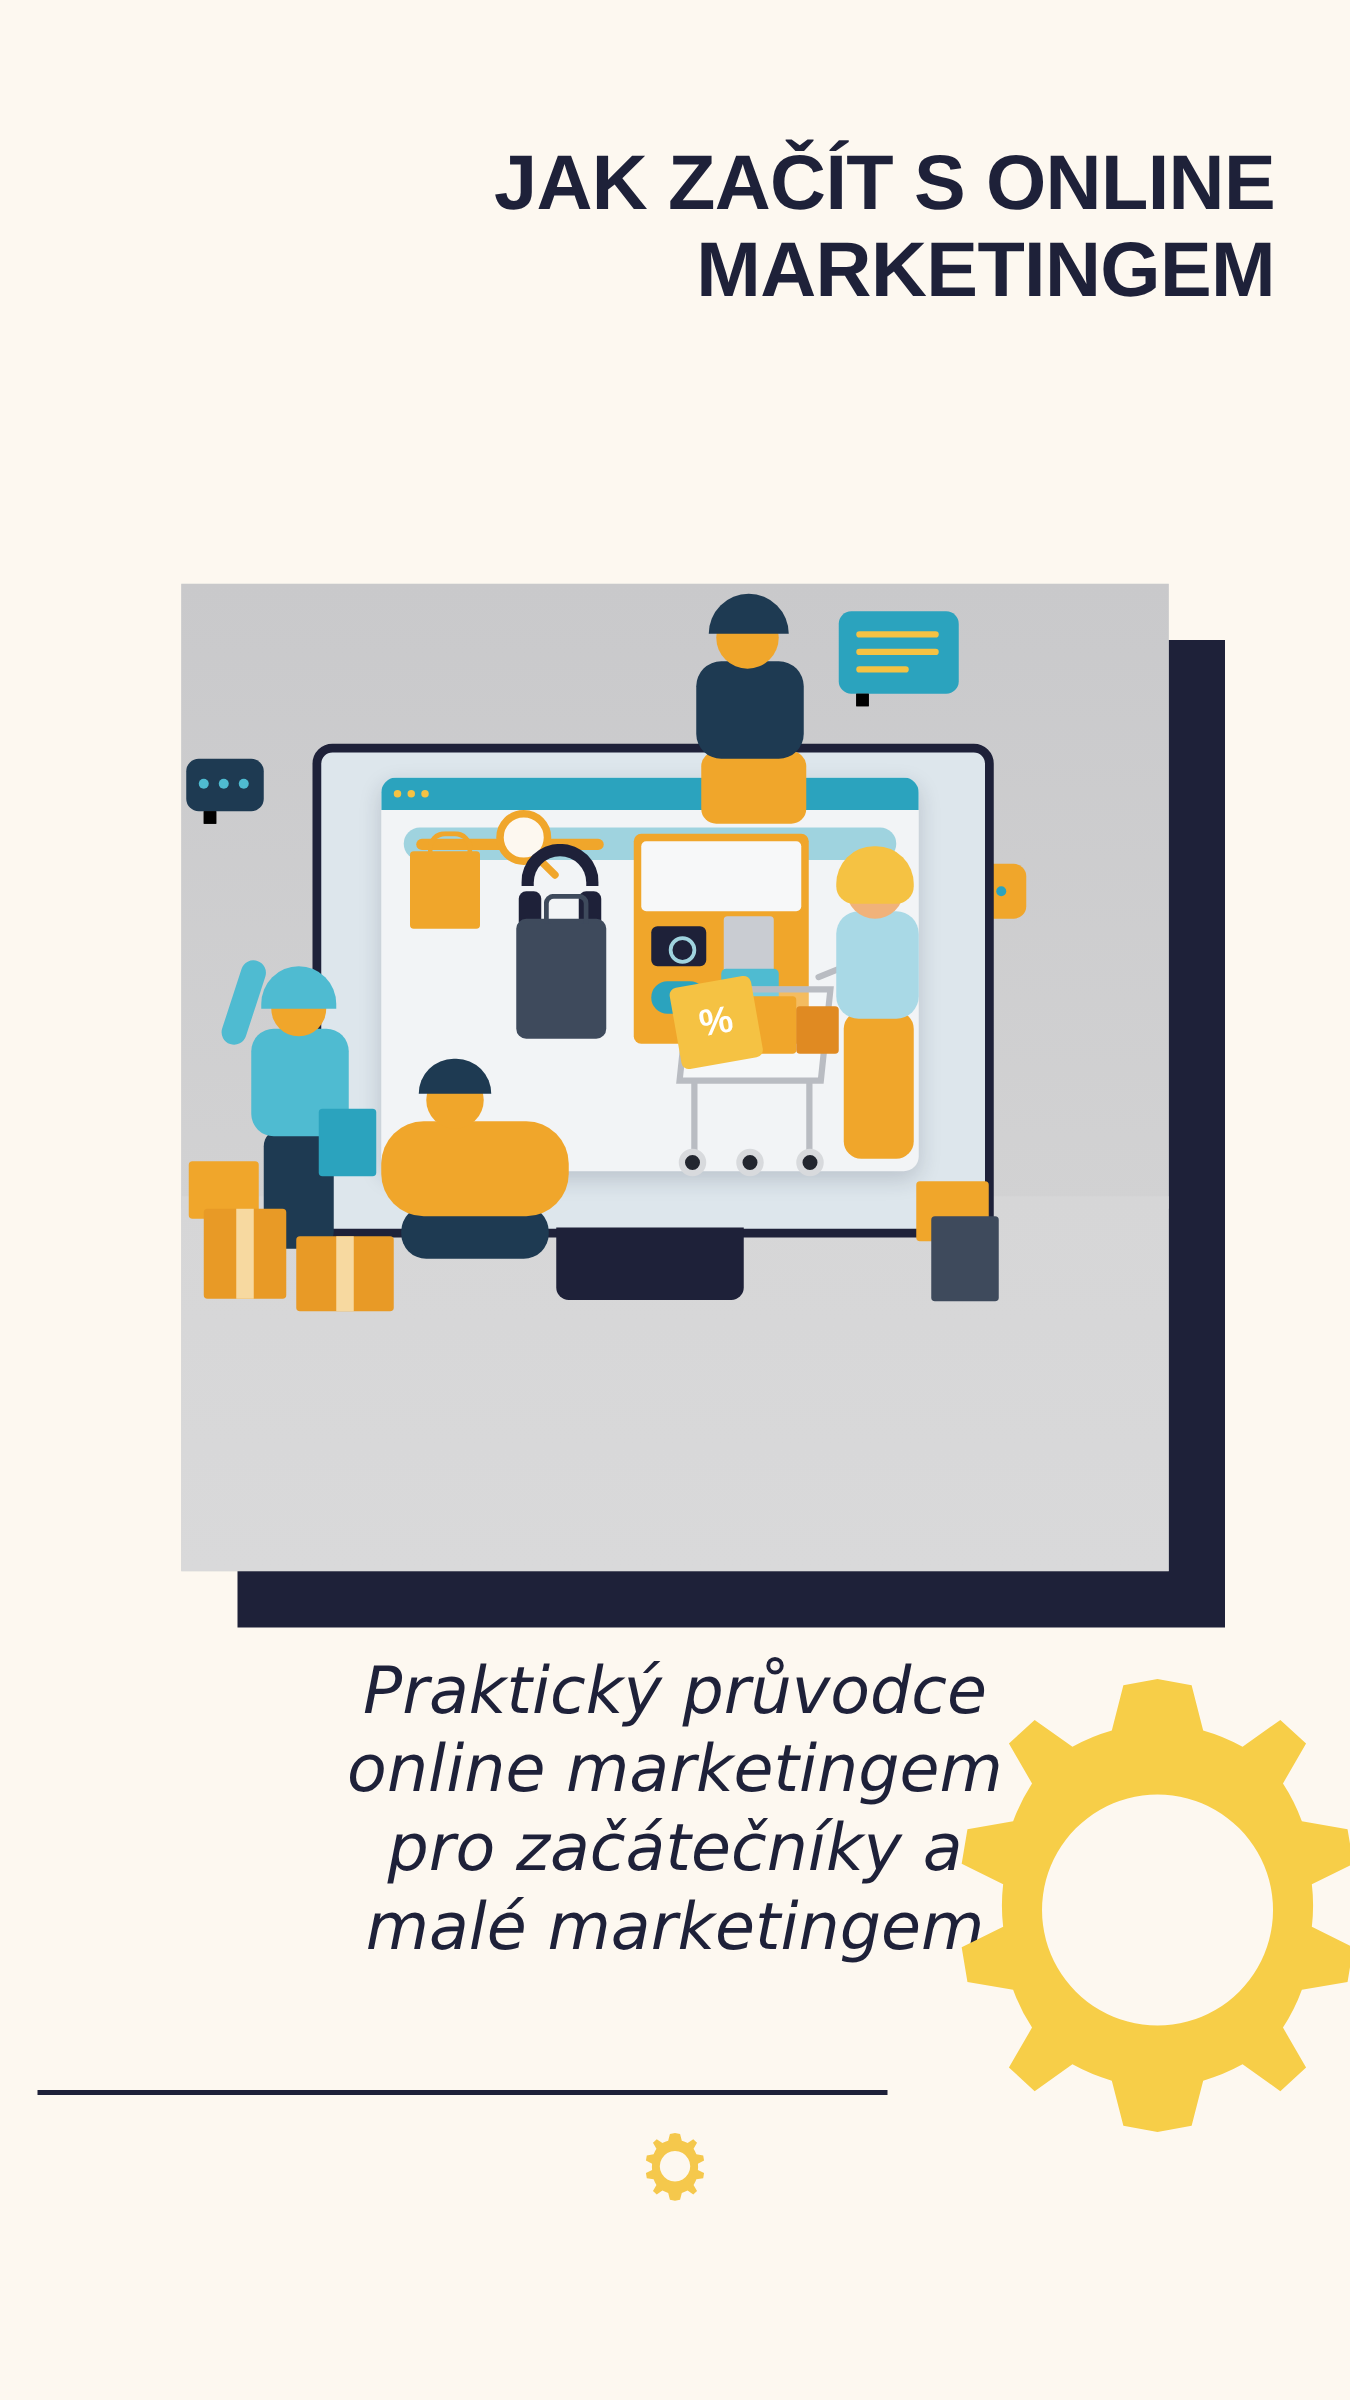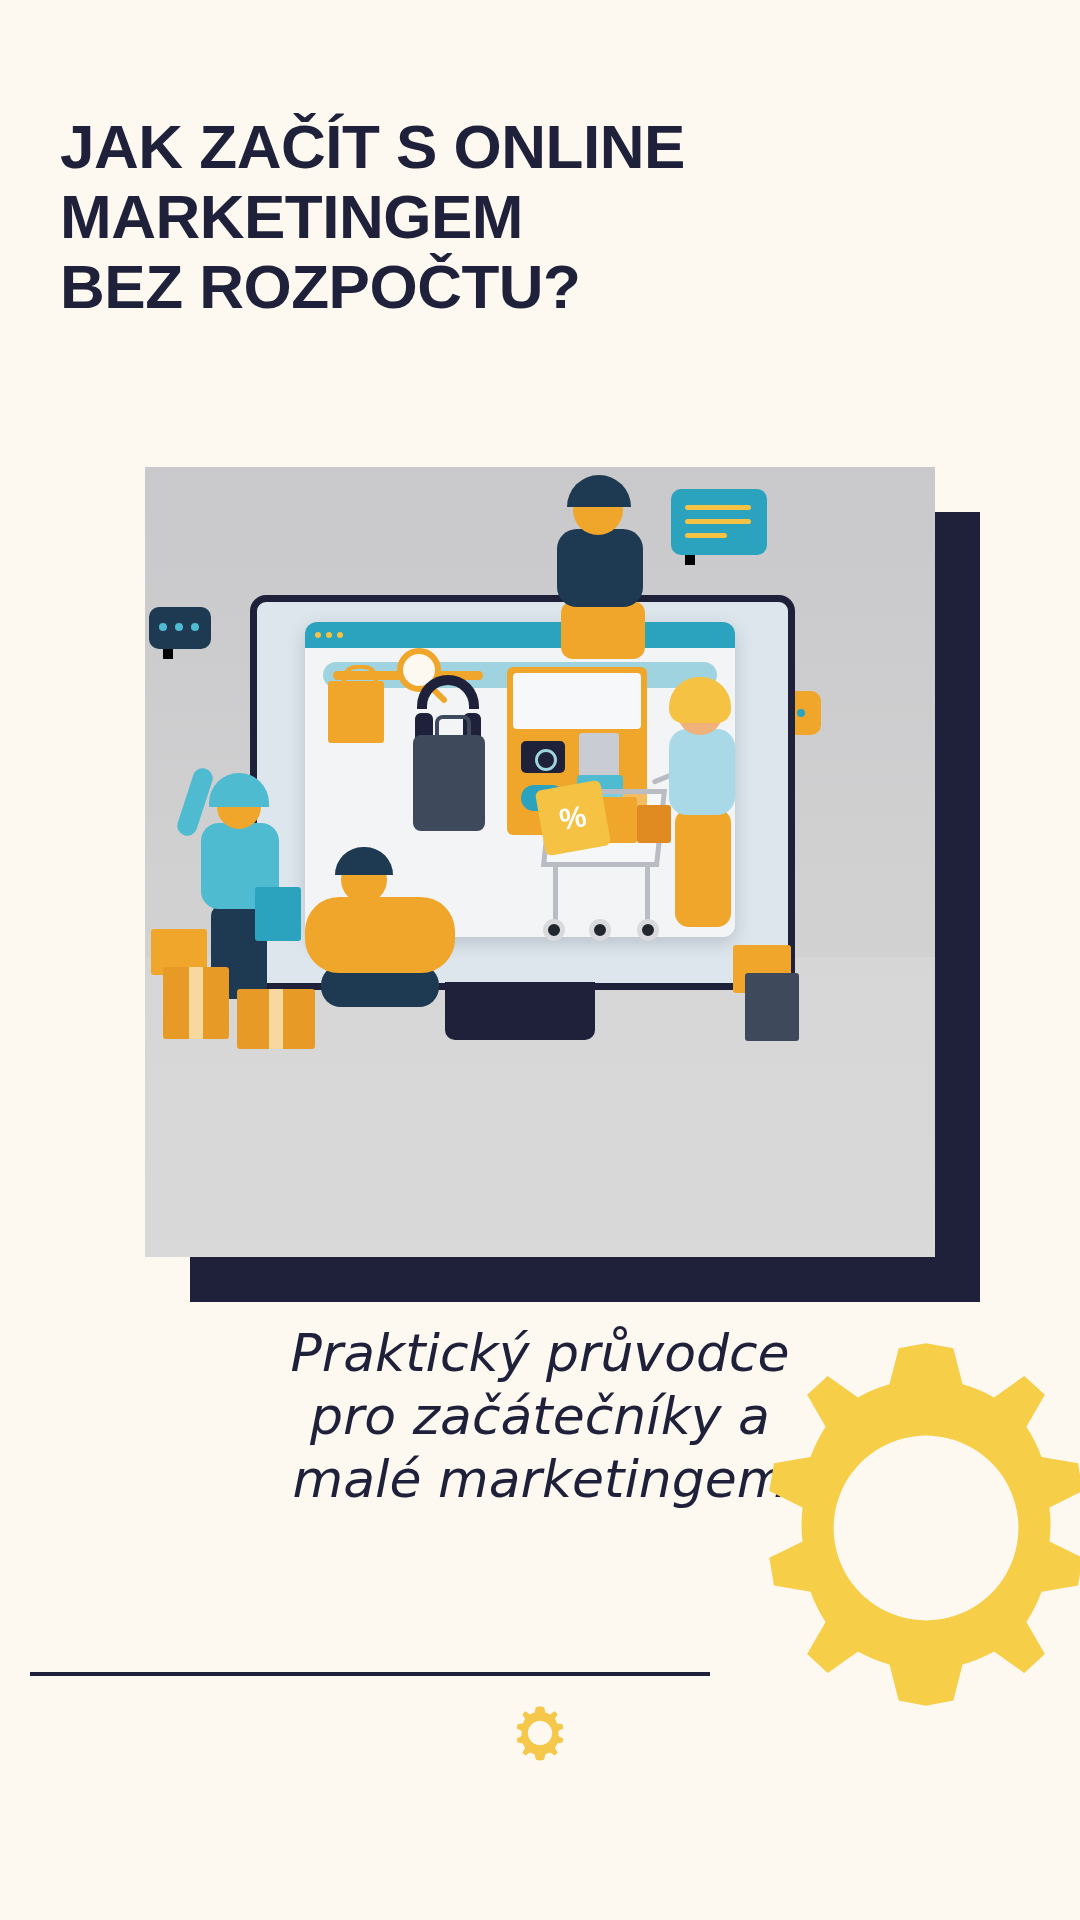--- a/index.html
+++ b/index.html
@@ -8,21 +8,21 @@
     background:#FDF8F0;
     font-family:"Liberation Sans", sans-serif;
     position:relative;
     overflow:hidden;
   }
 
   
   .title-block{
     position:absolute;
     top:112px; left:0; width:1080px;
-    text-align:left;
+    text-align:right;
     padding:0 60px;
   }
   .title-line{
     color:#1E2139;
     font-weight:bold;
     font-size:62px;
     line-height:70px;
     letter-spacing:-0.5px;
     text-transform:uppercase;
     white-space:nowrap;
@@ -243,21 +243,20 @@
   }
   .logo-gear{ width:58px; height:58px; color:#F5C84C; flex:0 0 auto; margin-top:4px;}
   .logo-text{ color:#1E2139; font-weight:bold; font-size:38px; line-height:40px; letter-spacing:0.5px; }
 </style>
 </head>
 <body>
 
 <div class="title-block">
   <div class="title-line">JAK ZAČÍT S ONLINE</div>
   <div class="title-line">MARKETINGEM</div>
-  <div class="title-line">BEZ ROZPOČTU?</div>
 </div>
 
 <div class="hero-wrap">
   <div class="hero-shadow"></div>
   <div class="hero-img">
     <div class="wall"></div>
     <div class="floor"></div>
 
     <div class="bub b1">
       <div class="bub-dot" style="left:10px;top:16px"></div>
@@ -348,20 +347,21 @@
     <div class="pbox pb2">
       <div class="tape" style="left:32px;top:0;width:14px;height:60px"></div>
     </div>
     <div class="pbox pb4"></div>
     <div class="pbag"></div>
   </div>
 </div>
 
 <div class="subtitle">
   <div>Praktický průvodce</div>
+  <div>online marketingem</div>
   <div>pro začátečníky a</div>
   <div>malé marketingem</div>
 </div>
 
 <div class="divider"></div>
 
 <div class="big-gear">
   <svg viewBox="0 0 100 100" width="420" height="420" aria-hidden="true">
     <path fill="currentColor" d="M50 6 l6.5 1.2 2.2 8.6 a35 35 0 0 1 7.5 3.1 l7.2-5.1 4.9 4.5 -4.4 7.6 a35 35 0 0 1 3.6 7.2 l8.7 1.5 1.1 6.6 -7.9 3.9 a35 35 0 0 1 0 8.1 l7.9 3.9 -1.1 6.6 -8.7 1.5 a35 35 0 0 1 -3.6 7.2 l4.4 7.6 -4.9 4.5 -7.2-5.1 a35 35 0 0 1 -7.5 3.1 l-2.2 8.6 -6.5 1.2 -6.5-1.2 -2.2-8.6 a35 35 0 0 1 -7.5-3.1 l-7.2 5.1 -4.9-4.5 4.4-7.6 a35 35 0 0 1 -3.6-7.2 l-8.7-1.5 -1.1-6.6 7.9-3.9 a35 35 0 0 1 0-8.1 l-7.9-3.9 1.1-6.6 8.7-1.5 a35 35 0 0 1 3.6-7.2 l-4.4-7.6 4.9-4.5 7.2 5.1 a35 35 0 0 1 7.5-3.1 l2.2-8.6z M50 28 a22 22 0 1 0 0.01 0z"></path>
   </svg>

